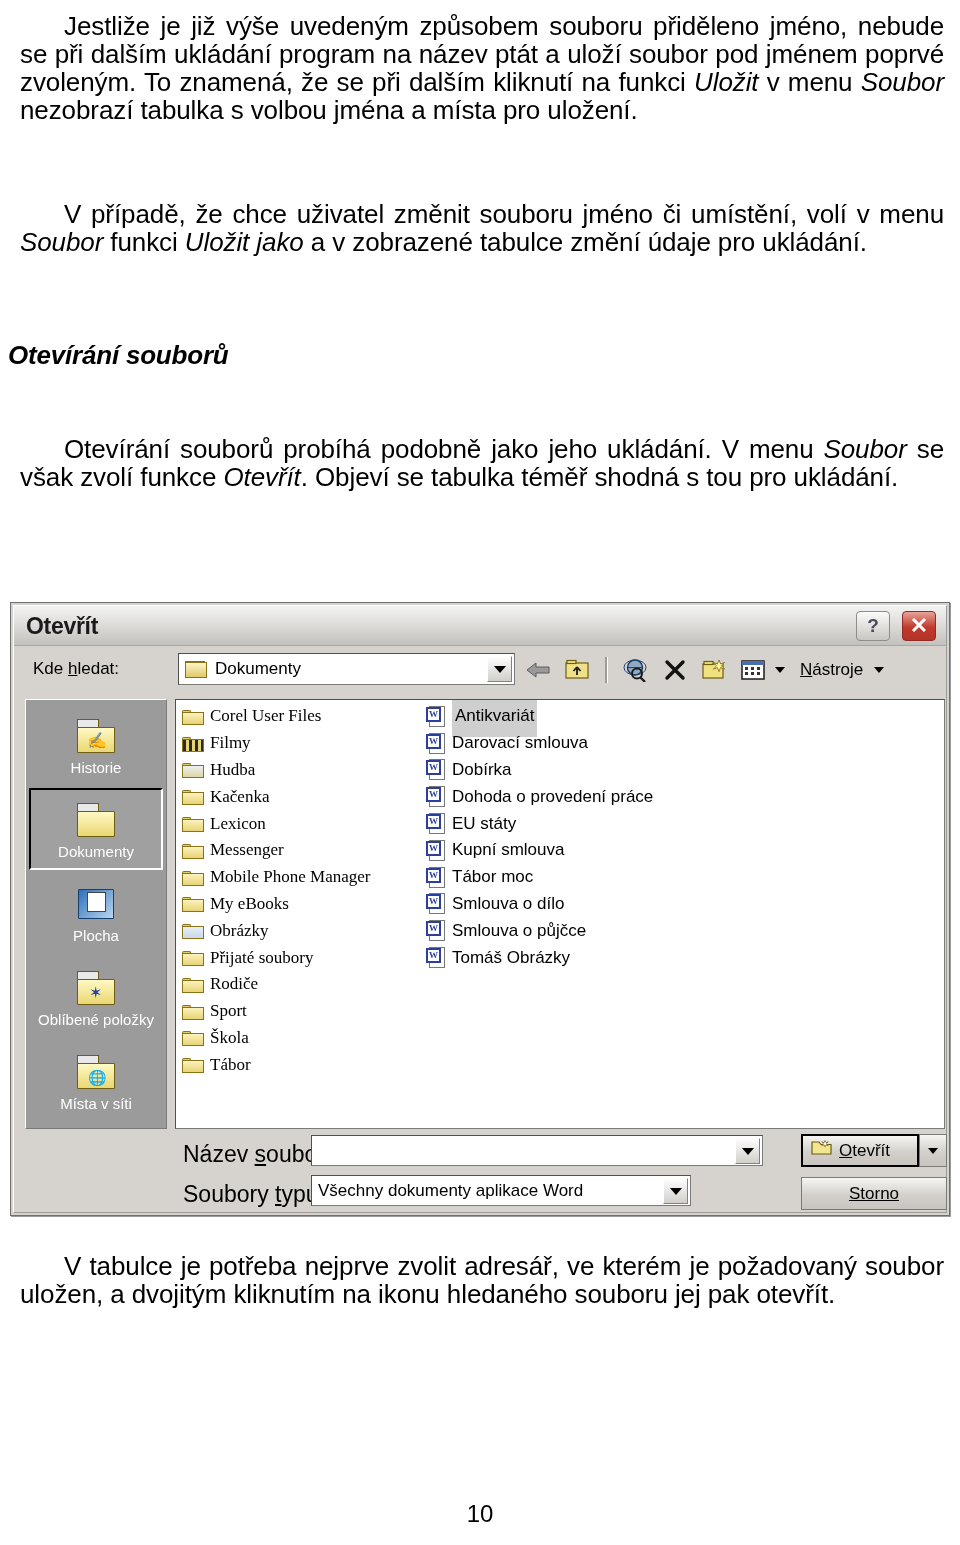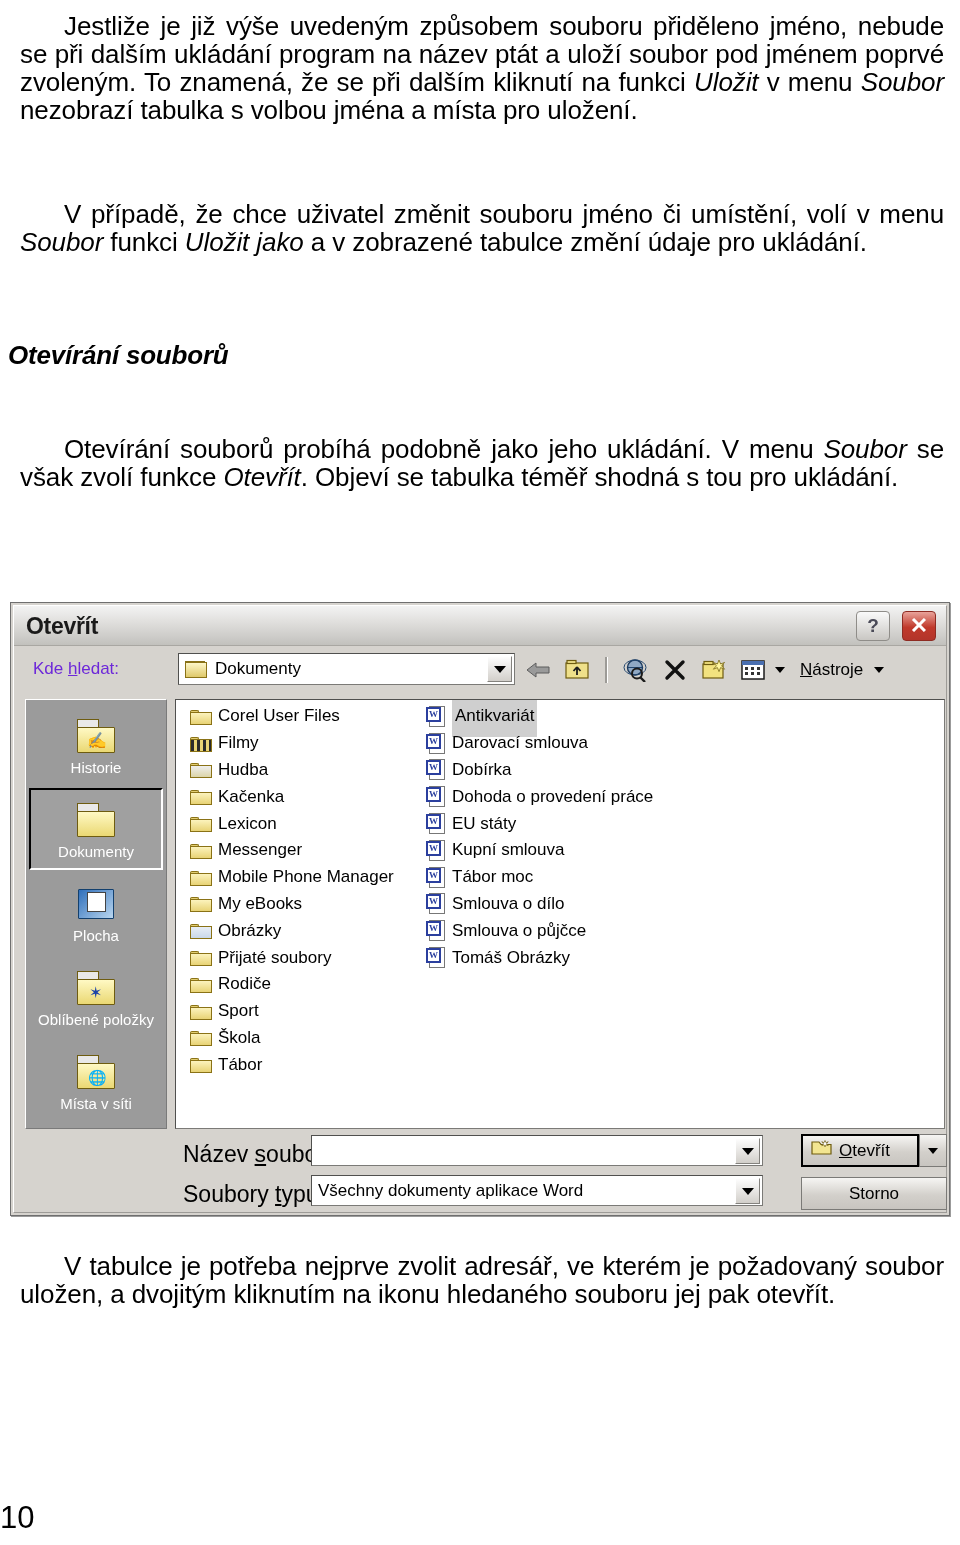--- a/index.html
+++ b/index.html
@@ -41,22 +41,22 @@
     font-style: italic;
     margin: 0;
     letter-spacing: -0.2px;
   }
 
   .page-number {
     position: absolute;
     left: 0;
     top: 1500px;
     width: 960px;
-    text-align: left;
-    font-size: 31px;
+    text-align: center;
+    font-size: 24px;
   }
 
   
   .dialog {
     position: absolute;
     left: 10px;
     top: 602px;
     width: 940px;
     height: 614px;
     background: #d6d3ce;
@@ -121,21 +121,21 @@
   .toolbar {
     position: absolute;
     left: 4px; top: 44px;
     width: 930px; height: 46px;
     background: #d6d3ce;
   }
   .lbl-where {
     position: absolute;
     left: 18px; top: 12px;
     font-size: 17px;
-    color: #6d28d9;
+    color: #000000;
   }
   .lbl-where u { text-decoration: underline; }
 
   .lookin {
     position: absolute;
     left: 163px; top: 6px;
     width: 337px; height: 32px;
     background: #ffffff;
     border: 1px solid #7b7a77;
     border-top-color: #50504e;
@@ -237,21 +237,21 @@
     border: 1px solid #7b7a77;
     border-top-color: #50504e;
     border-left-color: #50504e;
     box-sizing: border-box;
     overflow: hidden;
   }
   .col {
     position: absolute;
     top: 3px;
   }
-  .col-a { left: 12px; width: 250px; }
+  .col-a { left: 4px; width: 250px; font-family: Liberation Serif, serif; }
   .col-b { left: 248px; width: 300px; }
   .fitem {
     height: 26.8px;
     display: flex;
     align-items: center;
     font-size: 17px;
     padding-left: 2px;
     white-space: nowrap;
   }
   .fitem .fname { margin-left: 6px; }
@@ -274,21 +274,21 @@
     height: 31px;
     background: #ffffff;
     border: 1px solid #7b7a77;
     border-top-color: #50504e;
     border-left-color: #50504e;
     box-sizing: border-box;
     display: flex;
     align-items: center;
   }
   .fld-name { left: 300px; top: 532px; width: 452px; }
-  .fld-type { left: 300px; top: 572px; width: 452px; }
+  .fld-type { left: 300px; top: 572px; width: 380px; }
   .field-box .val {
     margin-left: 6px;
     font-size: 17px;
   }
 
   .btn {
     position: absolute;
     height: 33px;
     background: linear-gradient(to bottom,#f6f5f3,#d3d0cb 55%,#c8c5c0);
     border: 1px solid #7b7a77;
@@ -308,21 +308,21 @@
   .btn-open u { text-decoration: underline; }
   .btn-open-arrow {
     position: absolute;
     left: 908px; top: 531px;
     width: 28px; height: 33px;
     background: linear-gradient(to bottom,#f6f5f3,#d3d0cb 55%,#c8c5c0);
     border: 1px solid #7b7a77;
     box-sizing: border-box;
     display: flex; align-items: center; justify-content: center;
   }
-  .btn-cancel { left: 790px; top: 574px; width: 146px; }
+  .btn-cancel { left: 790px; top: 574px; width: 146px; text-decoration: underline; }
 
   
   .folder {
     width: 22px; height: 17px;
     position: relative;
     display: inline-block;
     flex: 0 0 auto;
   }
   .folder::before {
     content: "";

